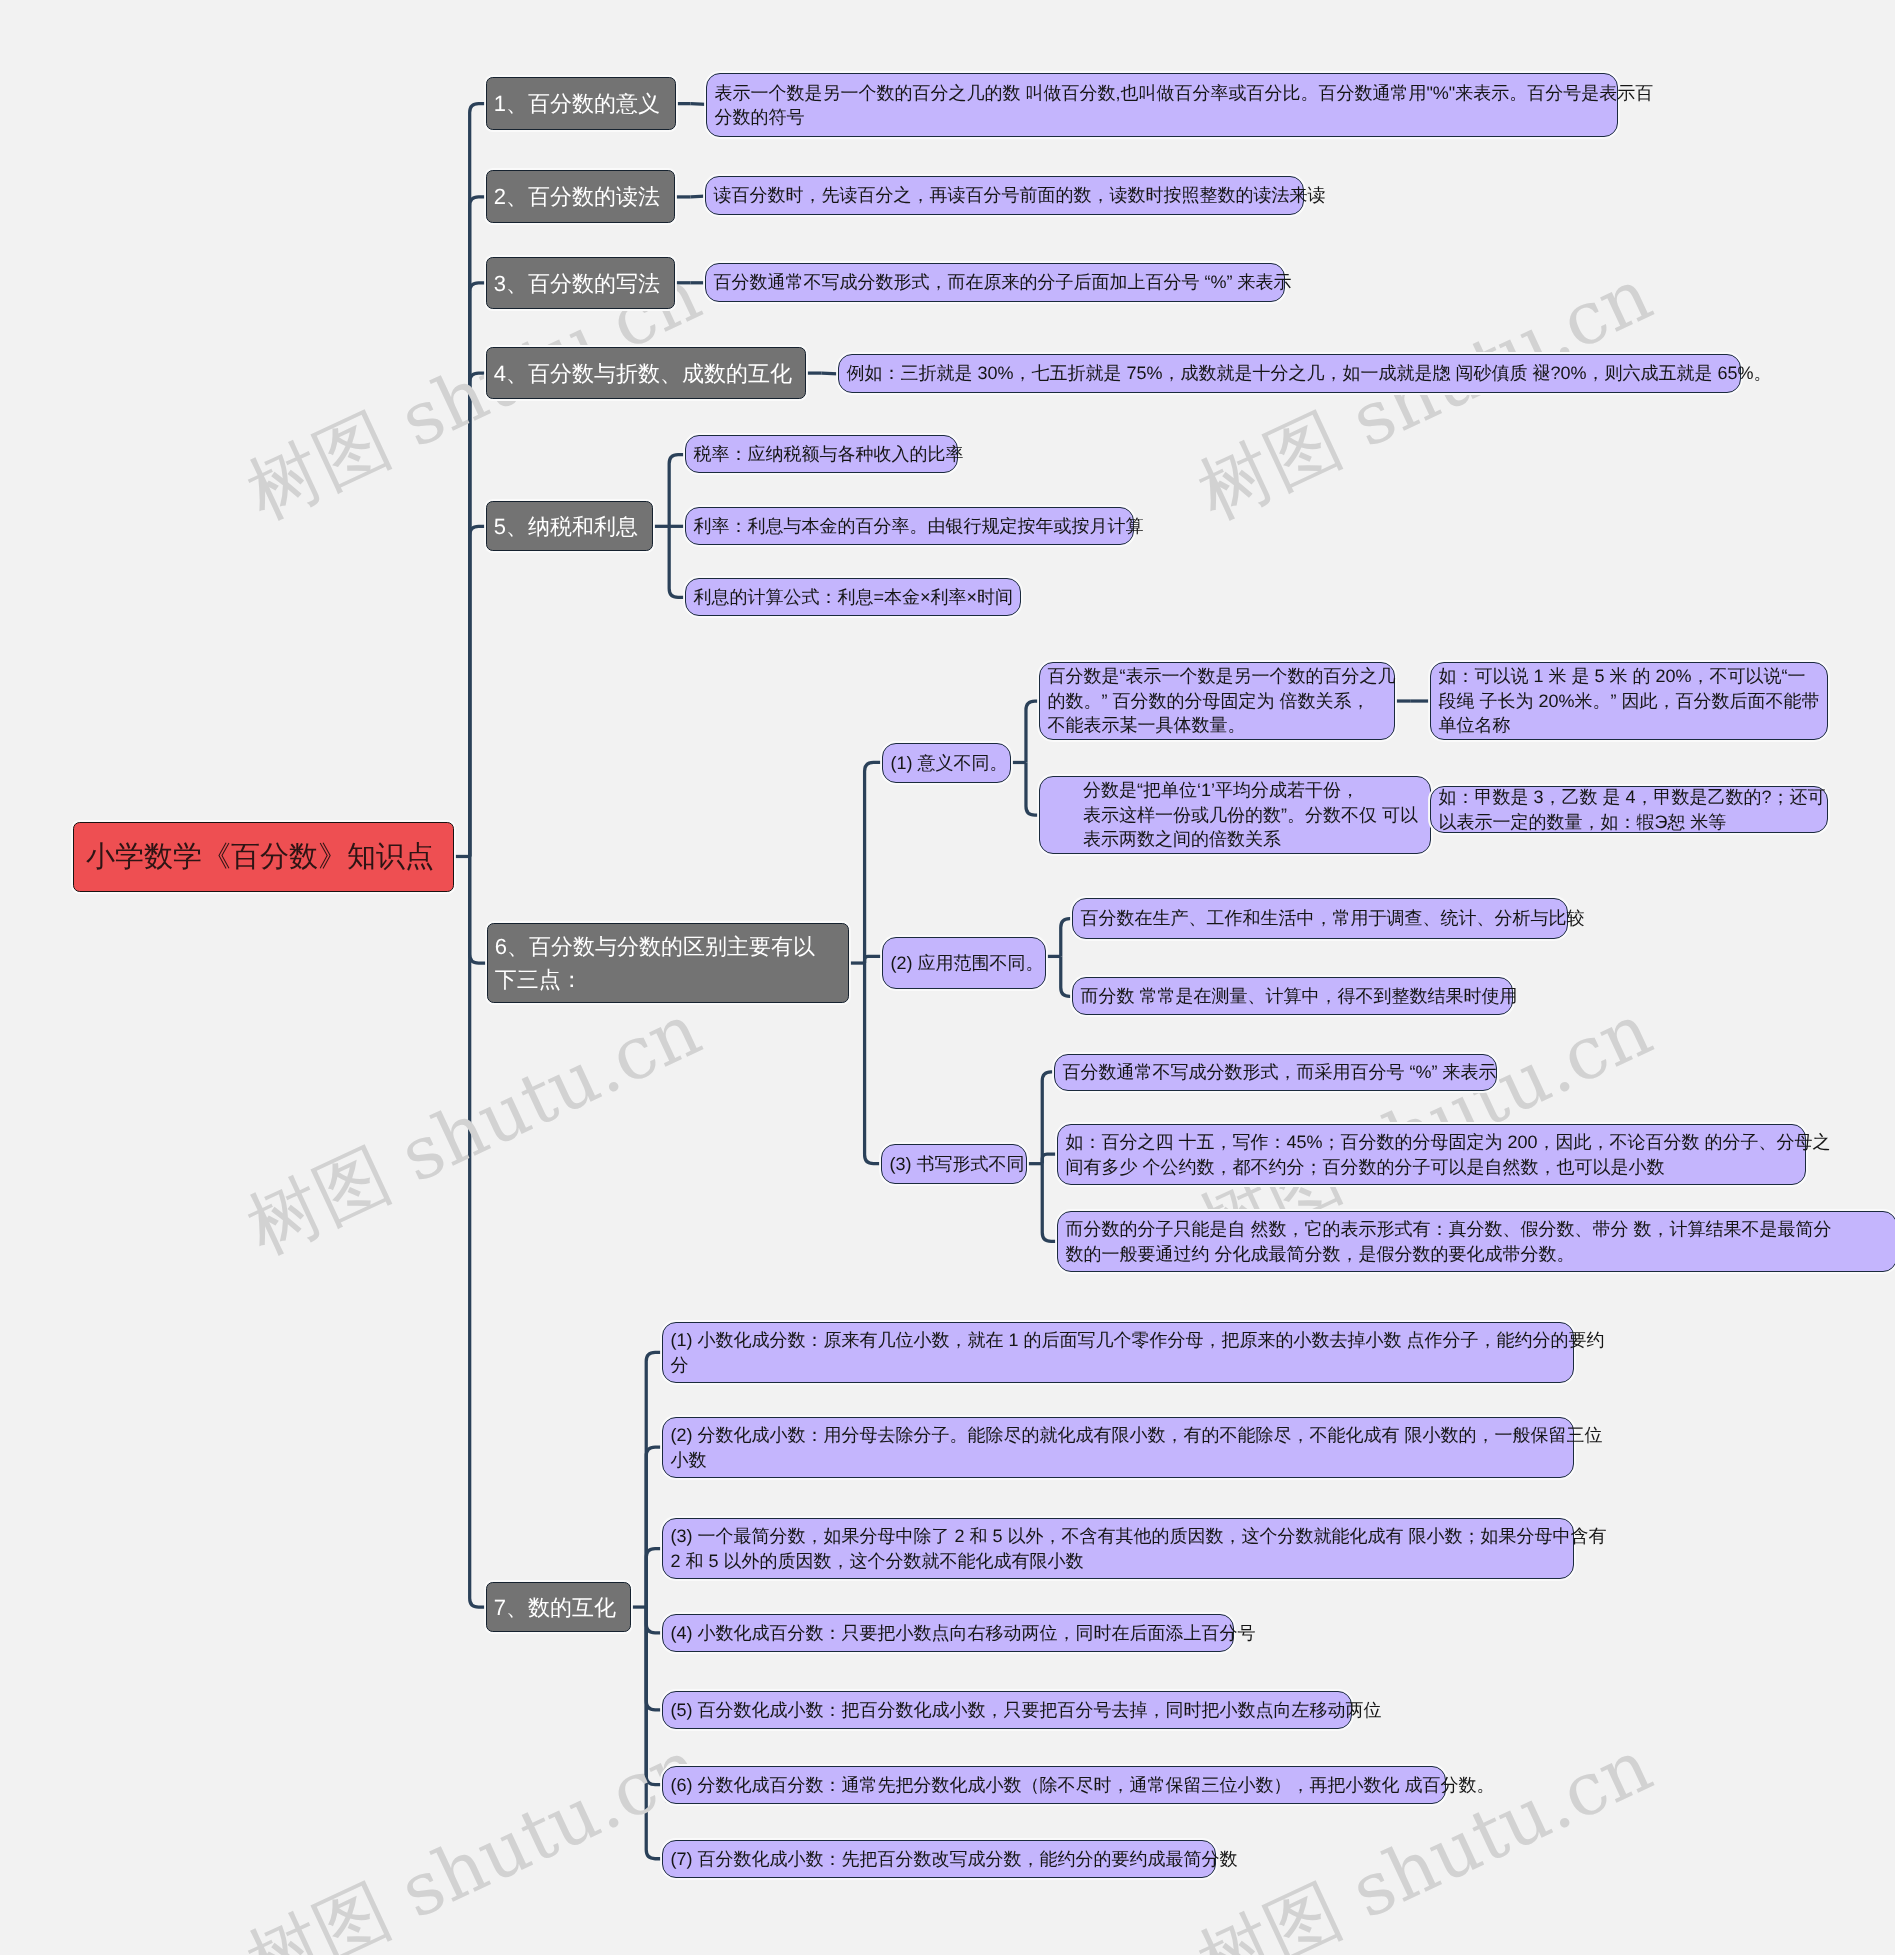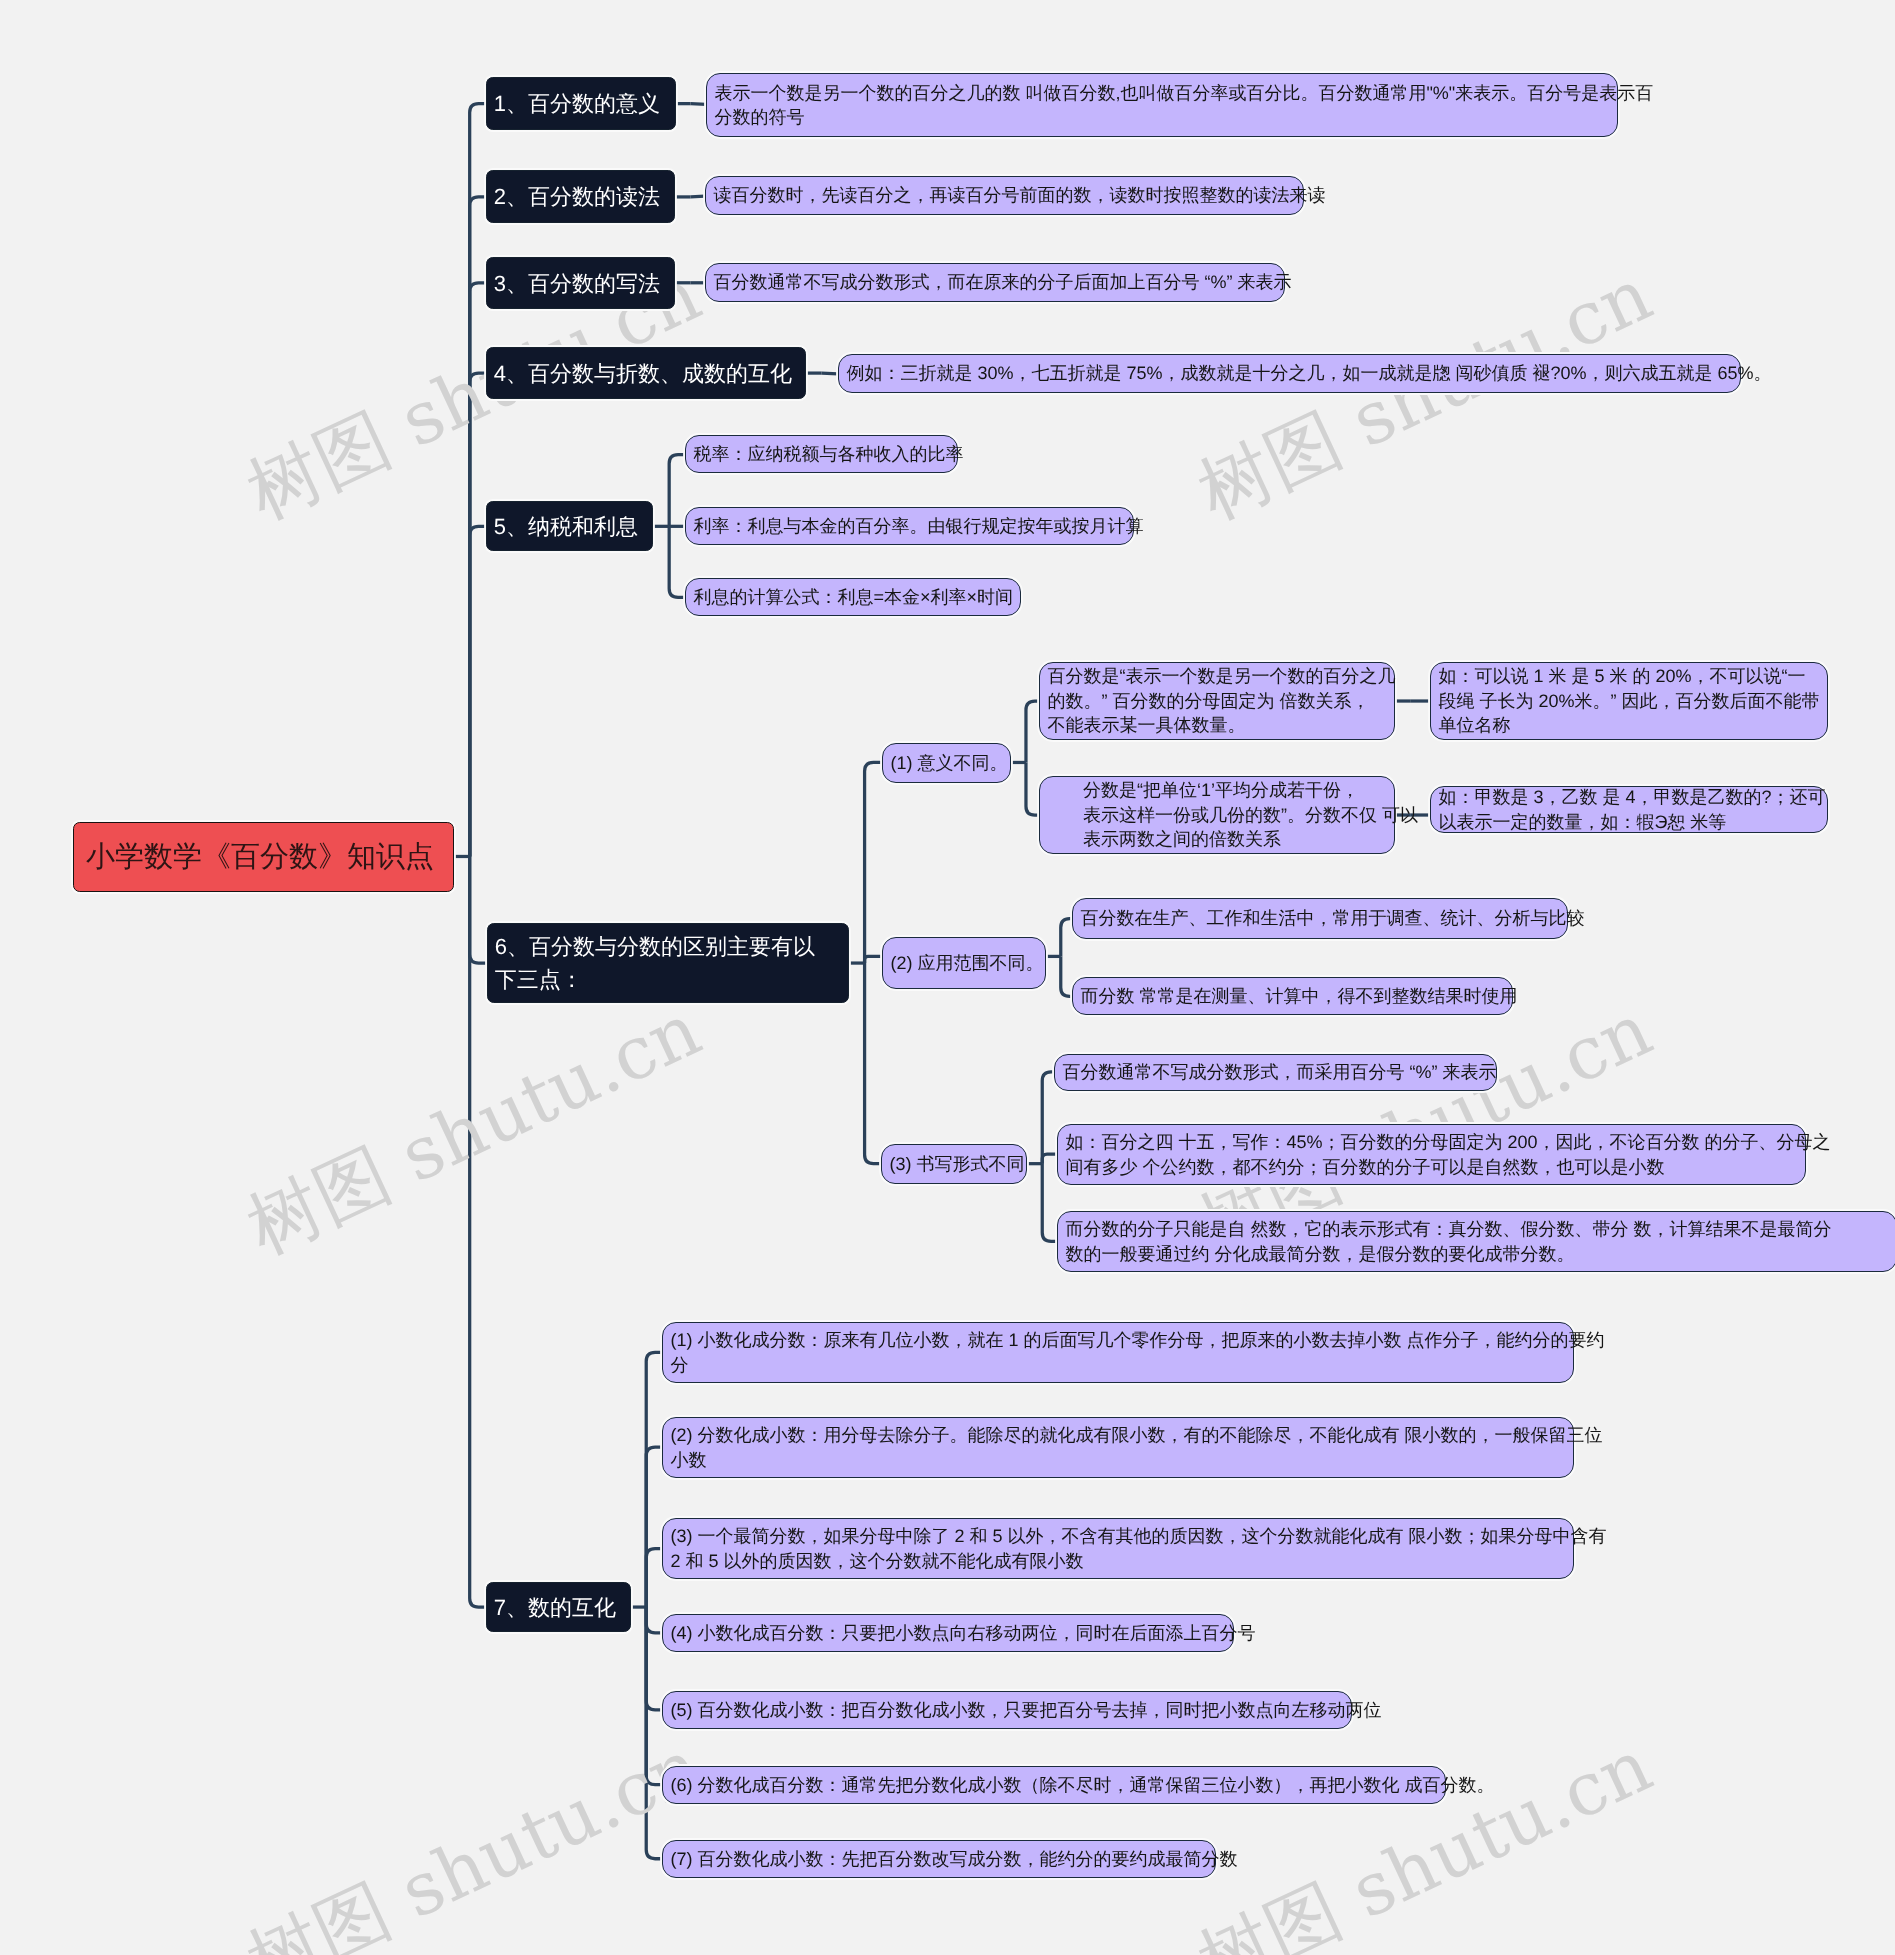--- a/index.html
+++ b/index.html
@@ -7,21 +7,21 @@
   body{width:1895px;height:1955px;background:#f2f2f2;position:relative;overflow:hidden;
        font-family:"Liberation Sans",sans-serif;-webkit-font-smoothing:antialiased;text-rendering:geometricPrecision;}
   #canvas{position:absolute;left:0;top:0;width:1895px;height:1955px;}
   svg#links{position:absolute;left:0;top:0;width:1895px;height:1955px;overflow:visible;}
   .node{position:absolute;box-sizing:border-box;display:flex;flex-direction:column;
         justify-content:center;will-change:transform;}
   .node .ln{display:block;white-space:pre;}
   .root{background:#ee4f52;border:1.2px solid #1a1212;border-radius:6.7px;color:#2d1414;
         box-shadow:0 0 0 1.9px #fafafa;
         font-size:29px;line-height:38px;padding:0 12px;}
-  .branch{background:#0f172a;border:1.2px solid #16222f;border-radius:6.7px;color:#fff;
+  .branch{background:#737373;border:1.2px solid #16222f;border-radius:6.7px;color:#fff;
           box-shadow:0 0 0 1.9px #fafafa;
           font-size:22px;line-height:33px;padding:0 6.7px;}
   .leaf{background:#c4b5fd;border:1.3px solid #1b2b3d;border-radius:14px;color:#151515;
         box-shadow:0 0 0 1.9px #fafafa;
         font-size:18px;line-height:24.4px;padding:0 7.4px;}
   .wm{position:absolute;white-space:nowrap;
       font-family:"DejaVu Serif",serif;pointer-events:none;}
 </style>
 </head>
 <body style="background: rgb(242, 242, 242);">
@@ -134,21 +134,21 @@
       <div class="node leaf" style="left: 1039px; top: 662px; width: 356px; height: 78px;">
         <span class="ln">百分数是“表示一个数是另一个数的百分之几</span>
         <span class="ln">的数。” 百分数的分母固定为 倍数关系，</span>
         <span class="ln">不能表示某一具体数量。</span>
       </div>
       <div class="node leaf" style="left: 1430px; top: 662px; width: 398px; height: 78px;">
         <span class="ln">如：可以说 1 米 是 5 米 的 20%，不可以说“一</span>
         <span class="ln">段绳 子长为 20%米。” 因此，百分数后面不能带</span>
         <span class="ln">单位名称</span>
       </div>
-      <div class="node leaf" style="left: 1039px; top: 776px; width: 356px; height: 78px; padding-left: 43px;">
+      <div class="node leaf" style="left: 1039px; top: 776px; width: 392px; height: 78px; padding-left: 43px;">
         <span class="ln">分数是“把单位‘1’平均分成若干份，</span>
         <span class="ln">表示这样一份或几份的数”。分数不仅 可以</span>
         <span class="ln">表示两数之间的倍数关系</span>
       </div>
       <div class="node leaf" style="left: 1430px; top: 786px; width: 398px; height: 47px;">
         <span class="ln">如：甲数是 3，乙数 是 4，甲数是乙数的?；还可</span>
         <span class="ln">以表示一定的数量，如：犌Э恕 米等</span>
       </div>
       <div class="node leaf" style="left: 882px; top: 937px; width: 164px; height: 52px;">
         <span class="ln">(2) 应用范围不同。</span>

